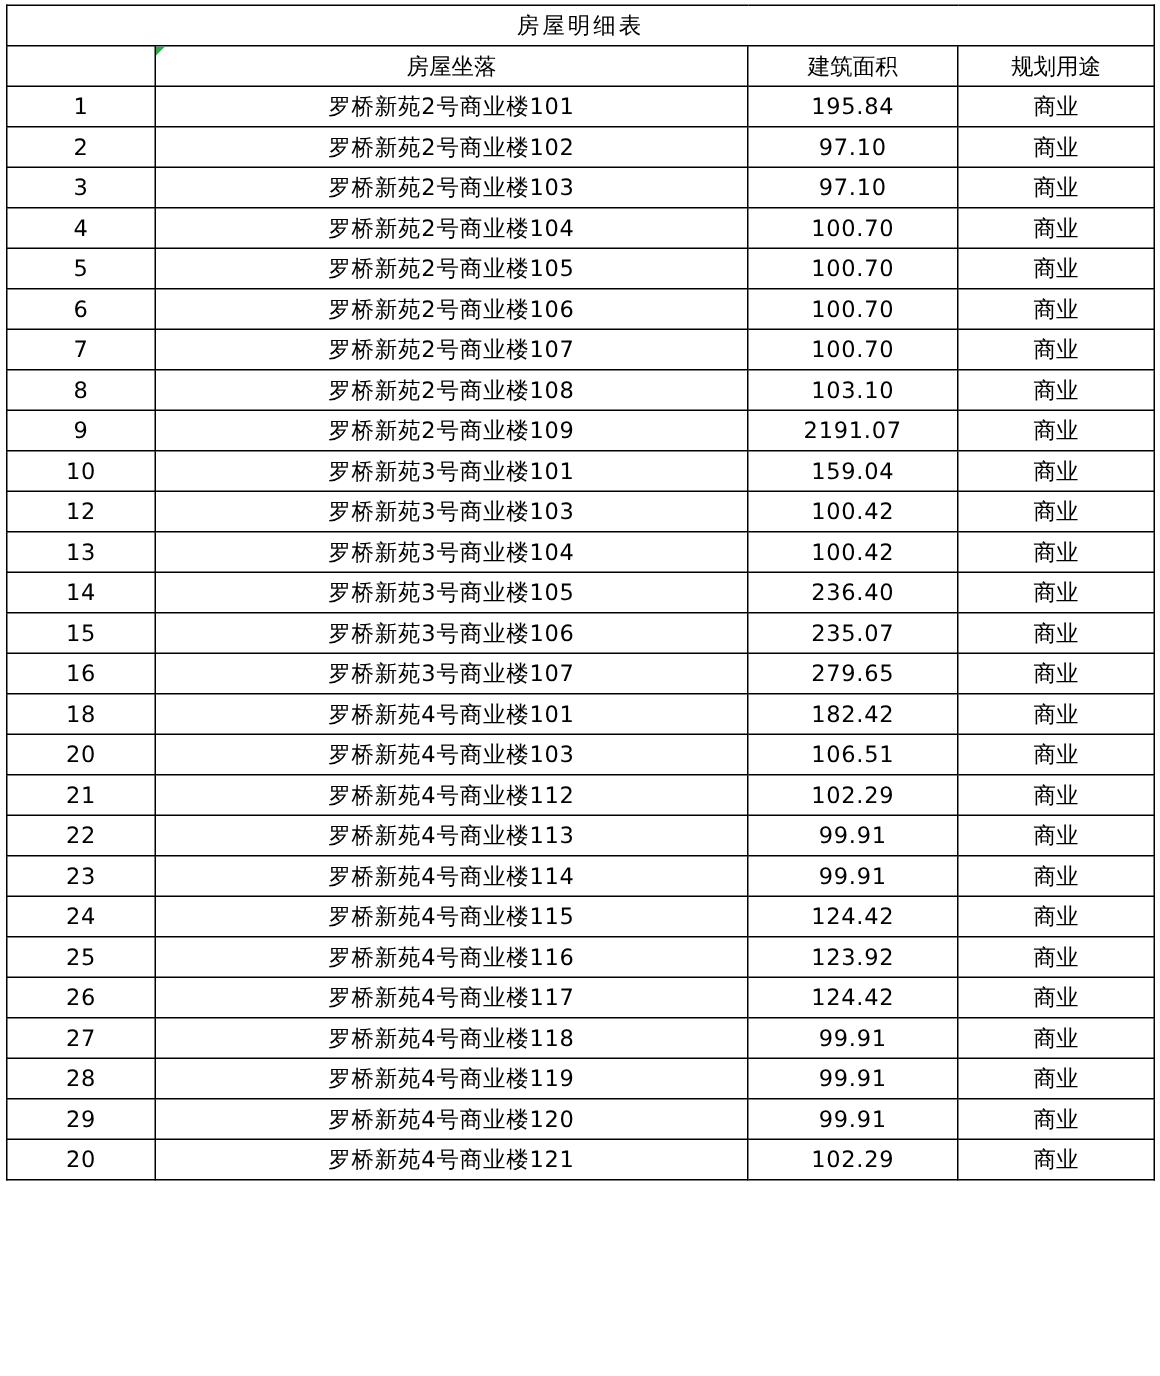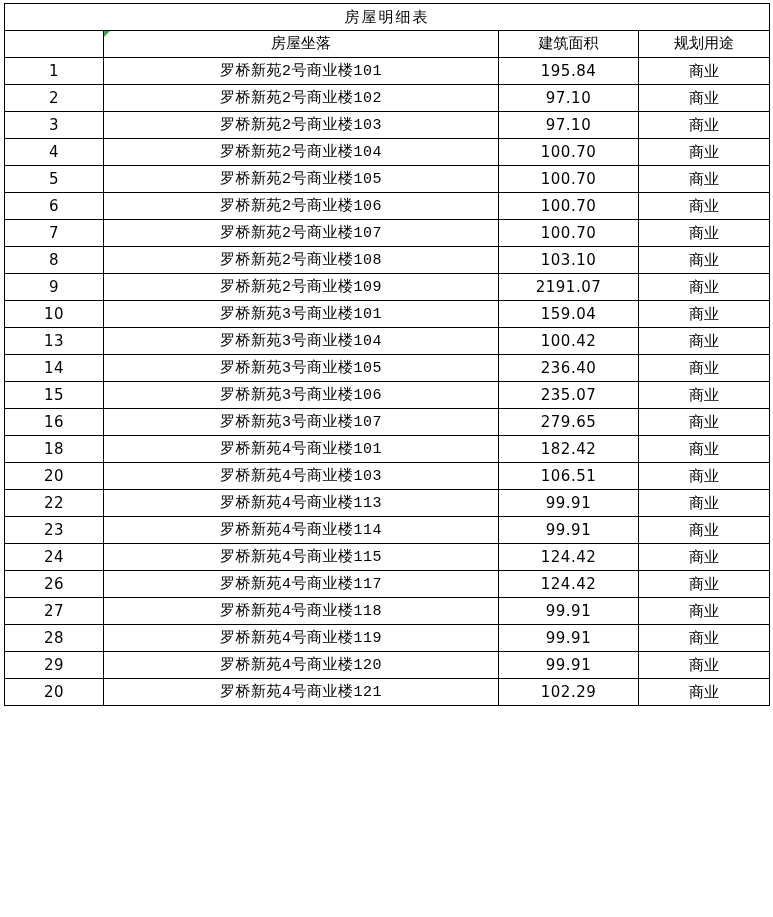--- a/index.html
+++ b/index.html
@@ -38,35 +38,33 @@
   }
   td.title-cell {
     height: 42px;
     font-size: 21px;
     letter-spacing: 2px;
     font-weight: normal;
   }
   td.head-cell {
     height: 38px;
     font-size: 15px;
-    font-family: Liberation Mono, monospace;
   }
   td.head-blank {
     border-left: 1px solid #000000;
   }
   .col-idx  { width: 99px; }
   .col-loc  { width: 395px; }
   .col-area { width: 140px; }
   .col-use  { width: 131px; }
   td.num {
     letter-spacing: 0.5px;
   }
   td.loc {
     letter-spacing: 0.5px;
-    font-family: Liberation Mono, monospace;
   }
   
   .corner-marker {
     position: relative;
   }
   .corner-marker::before {
     content: "";
     position: absolute;
     top: 0;
     left: 0;
@@ -151,20 +149,26 @@
           <td class="num">2191.07</td>
           <td>商业</td>
         </tr>
         <tr>
           <td class="num">10</td>
           <td class="loc">罗桥新苑3号商业楼101</td>
           <td class="num">159.04</td>
           <td>商业</td>
         </tr>
         <tr>
+          <td class="num">12</td>
+          <td class="loc">罗桥新苑3号商业楼103</td>
+          <td class="num">100.42</td>
+          <td>商业</td>
+        </tr>
+        <tr>
           <td class="num">13</td>
           <td class="loc">罗桥新苑3号商业楼104</td>
           <td class="num">100.42</td>
           <td>商业</td>
         </tr>
         <tr>
           <td class="num">14</td>
           <td class="loc">罗桥新苑3号商业楼105</td>
           <td class="num">236.40</td>
           <td>商业</td>
@@ -187,35 +191,47 @@
           <td class="num">182.42</td>
           <td>商业</td>
         </tr>
         <tr>
           <td class="num">20</td>
           <td class="loc">罗桥新苑4号商业楼103</td>
           <td class="num">106.51</td>
           <td>商业</td>
         </tr>
         <tr>
+          <td class="num">21</td>
+          <td class="loc">罗桥新苑4号商业楼112</td>
+          <td class="num">102.29</td>
+          <td>商业</td>
+        </tr>
+        <tr>
           <td class="num">22</td>
           <td class="loc">罗桥新苑4号商业楼113</td>
           <td class="num">99.91</td>
           <td>商业</td>
         </tr>
         <tr>
           <td class="num">23</td>
           <td class="loc">罗桥新苑4号商业楼114</td>
           <td class="num">99.91</td>
           <td>商业</td>
         </tr>
         <tr>
           <td class="num">24</td>
           <td class="loc">罗桥新苑4号商业楼115</td>
           <td class="num">124.42</td>
+          <td>商业</td>
+        </tr>
+        <tr>
+          <td class="num">25</td>
+          <td class="loc">罗桥新苑4号商业楼116</td>
+          <td class="num">123.92</td>
           <td>商业</td>
         </tr>
         <tr>
           <td class="num">26</td>
           <td class="loc">罗桥新苑4号商业楼117</td>
           <td class="num">124.42</td>
           <td>商业</td>
         </tr>
         <tr>
           <td class="num">27</td>

